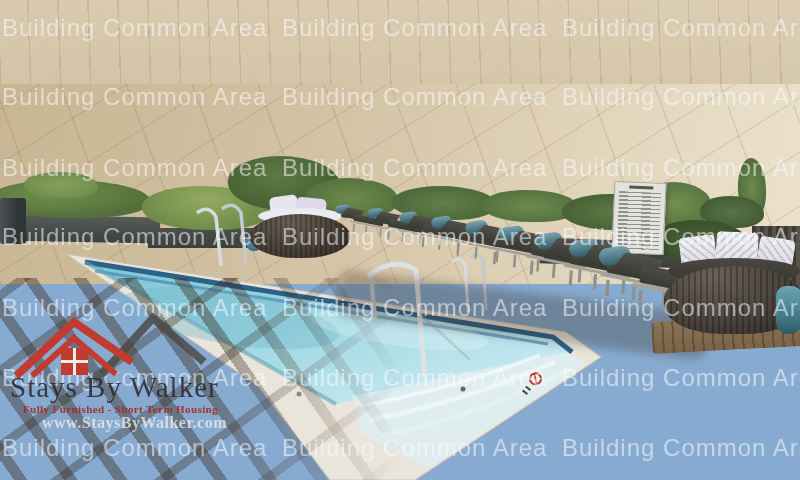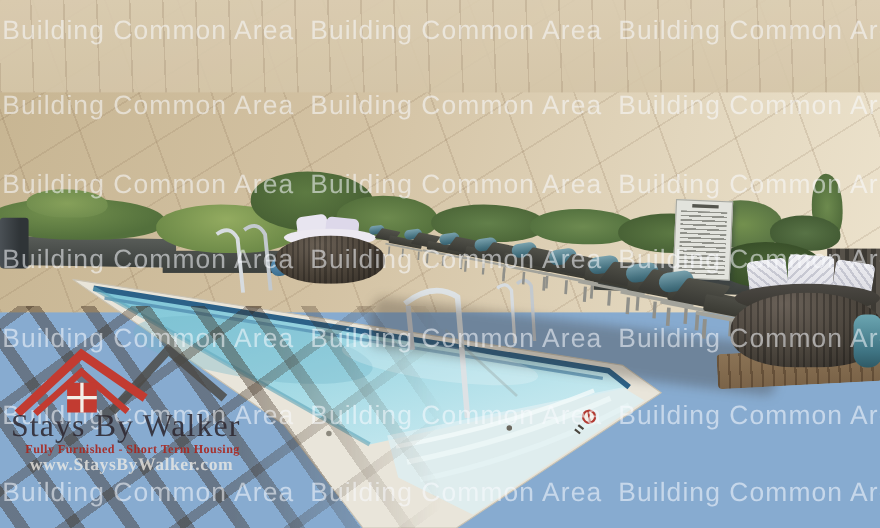--- a/index.html
+++ b/index.html
@@ -52,21 +52,21 @@
   .rules-lines{left:4px;top:9px;width:42px;height:58px;
     background:repeating-linear-gradient(180deg,#90918a 0 1.4px,transparent 1.4px 4px)}
   
   .wm{color:rgba(250,252,255,.55);font:400 24px/30px "Liberation Sans",sans-serif;
       letter-spacing:1px;white-space:nowrap}
   
   #logoTitle{left:10px;top:371px;width:240px;font:400 29px/32px "Liberation Serif",serif;
     color:rgba(45,40,48,.88);letter-spacing:1px}
   #logoTag{left:23px;top:403px;font:700 11px/12px "Liberation Serif",serif;color:rgba(168,38,30,.92);
     letter-spacing:.4px}
-  #logoUrl{left:27px;top:414px;font:700 16px/18px "Liberation Serif",serif;color:rgba(242,238,229,.75);
+  #logoUrl{left:42px;top:414px;font:700 16px/18px "Liberation Serif",serif;color:rgba(242,238,229,.75);
     letter-spacing:.5px}
 </style>
 </head>
 <body>
 
 <div id="canvas">
 
   <div id="sky"></div>
   <div class="cloud" style="left:-14px;top:86px;width:78px;height:32px"></div>
   <div class="cloud" style="left:-8px;top:124px;width:64px;height:18px;opacity:.7"></div>

